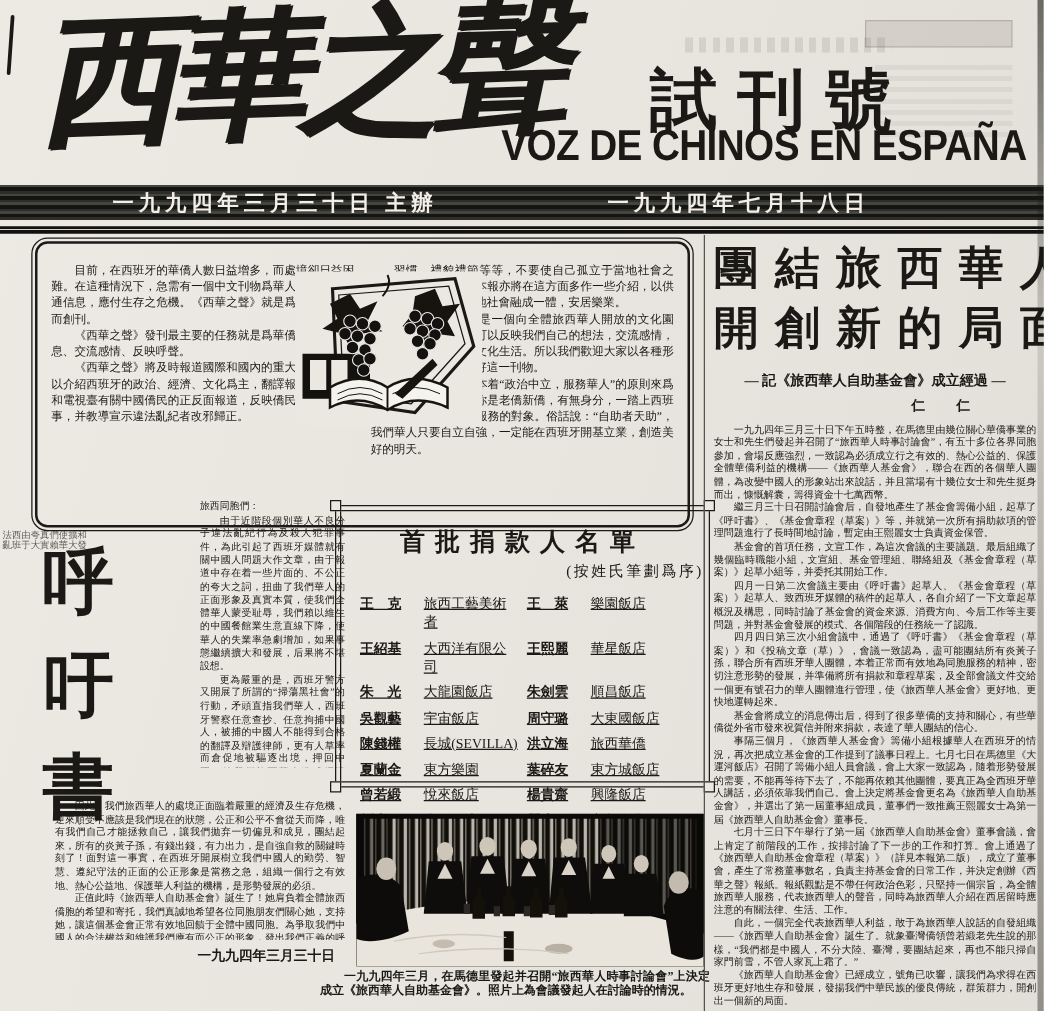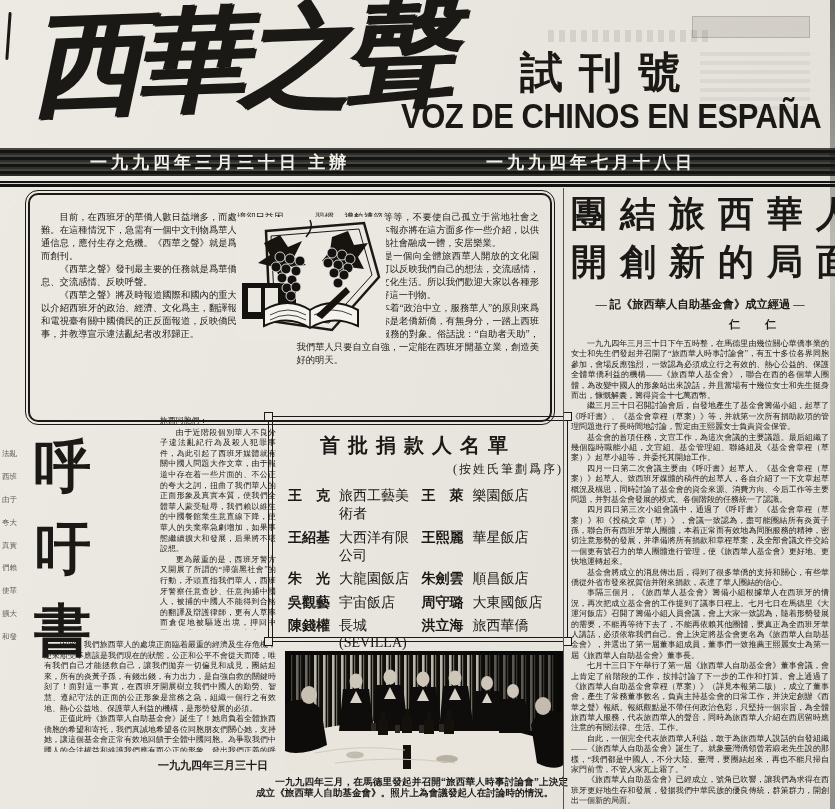--- a/index.html
+++ b/index.html
@@ -15,21 +15,21 @@
   .ghost-a{position:absolute;left:692px;top:16px;width:118px;height:22px;
            background:rgba(110,108,100,.16);box-shadow:inset 0 0 0 1px rgba(100,98,92,.28);}
   .ghost-b{position:absolute;left:548px;top:30px;width:165px;height:12px;
            background:repeating-linear-gradient(90deg,rgba(90,88,80,.14) 0 6px,transparent 6px 11px);}
   .ghost-c{position:absolute;left:700px;top:52px;width:110px;height:60px;
            background:repeating-linear-gradient(180deg,rgba(90,88,80,.08) 0 4px,transparent 4px 9px);}
   
   .calligraphy{position:absolute;left:30px;top:-16px;font-size:112px;font-weight:900;
                font-style:italic;letter-spacing:-8px;transform:rotate(-2deg);white-space:nowrap;
                text-shadow:2px 1px 0 #1b1916;}
-  .issue-label{position:absolute;left:520px;top:44px;font-size:43px;font-weight:700;
+  .issue-label{position:absolute;left:520px;top:44px;font-size:54px;font-weight:700;
                letter-spacing:16px;font-family:"Liberation Sans","DejaVu Sans",sans-serif;white-space:nowrap;}
   .subtitle-es{position:absolute;left:401px;top:97px;width:432px;font-size:31px;font-weight:700;
                font-family:"Liberation Sans","DejaVu Sans",sans-serif;letter-spacing:-.5px;
                transform:scaleY(1.12);transform-origin:top left;white-space:nowrap;}
   .banner{position:absolute;left:0;top:148px;width:835px;height:28px;color:#f2efe9;
           background:repeating-linear-gradient(180deg,#454540 0 2px,#141412 2px 5px,#2d2d2a 5px 7px);
           font-size:17px;font-weight:700;letter-spacing:4px;}
   .banner span{position:absolute;top:3px;white-space:nowrap;}
   .banner .pub{left:90px;}
   .banner .date{left:486px;}
@@ -41,39 +41,39 @@
   .foreword-title{position:absolute;top:-15px;left:50%;transform:translateX(-50%);
                   background:#ebe8e2;padding:0 10px;font-size:21px;font-weight:700;
                   letter-spacing:9px;white-space:nowrap;}
   .foreword-body{display:flex;gap:13px;padding:16px 11px 6px;height:198px;overflow:hidden;}
   .fcol{flex:1;font-size:9.3px;line-height:1.4;text-align:justify;}
   .fcol p{margin:0;text-indent:2em;}
   .illustration{position:absolute;left:206px;top:22px;width:150px;height:124px;}
   
   .appeal-title{position:absolute;left:34px;top:438px;width:66px;display:flex;flex-direction:column;
                 gap:25px;font-size:57px;font-weight:900;line-height:1;}
-  .appeal-top{position:absolute;left:160px;top:416px;width:116px;height:214px;overflow:hidden;
+  .appeal-top{position:absolute;left:160px;top:400px;width:116px;height:214px;overflow:hidden;
               font-size:7.9px;line-height:1.34;text-align:justify;}
   .appeal-top p,.appeal-bottom p{margin:0;text-indent:2em;}
   .appeal-top .salutation{text-indent:0;margin-bottom:1px;}
   .appeal-bottom{position:absolute;left:44px;top:640px;width:232px;height:112px;overflow:hidden;
                  font-size:7.9px;line-height:1.34;text-align:justify;}
   .appeal-sign{position:absolute;left:44px;top:757px;width:224px;text-align:right;
                font-size:11px;font-weight:700;line-height:1.5;}
-  .edge-col{position:absolute;left:2px;top:450px;width:15px;display:flex;flex-direction:column;
-            gap:15px;font-size:7.5px;line-height:1.05;opacity:.7;word-break:break-all;}
-  
-  .donors{position:absolute;left:272px;top:420px;width:290px;height:216px;
+  .edge-col{position:absolute;left:2px;top:424px;width:15px;display:flex;flex-direction:row;
+            font-size:7.5px;line-height:1.05;opacity:.7;word-break:break-all;}
+  
+  .donors{position:absolute;left:272px;top:408px;width:290px;height:216px;
           border:1px solid #1c1a18;outline:1px solid #1c1a18;outline-offset:3px;}
   .donors .sq{position:absolute;width:7px;height:7px;border:1px solid #1c1a18;background:#ebe8e2;}
   .sq.tl{left:-9px;top:-9px}.sq.tr{right:-9px;top:-9px}.sq.bl{left:-9px;bottom:-9px}.sq.br{right:-9px;bottom:-9px}
   .donors-title{text-align:center;font-size:20px;font-weight:700;letter-spacing:8px;margin-top:11px;}
   .donors-subtitle{text-align:right;font-size:12px;letter-spacing:2px;margin-top:2px;}
   .donors-table{margin:9px 15px 0;display:grid;grid-template-columns:44px 1fr 44px 1fr;
-                row-gap:5.5px;column-gap:7px;font-size:14px;font-weight:600;}
+                row-gap:5.5px;column-gap:7px;font-size:11px;font-weight:600;text-decoration:underline;}
   .d-org{font-weight:400;}
   
   .photo{position:absolute;left:285px;top:651px;width:278px;height:122px;background:#0b0a09;}
   .photo-caption{position:absolute;left:256px;top:776px;width:312px;font-size:9.6px;font-weight:600;
                  line-height:1.18;text-align:justify;text-indent:2em;}
   
   .vline{position:absolute;left:563px;top:188px;width:1px;height:621px;background:#55534e;}
   .article{position:absolute;left:571px;top:191px;width:258px;}
   .headline{font-size:36px;font-weight:900;line-height:1.32;white-space:nowrap;}
   .headline div{letter-spacing:13px;}

